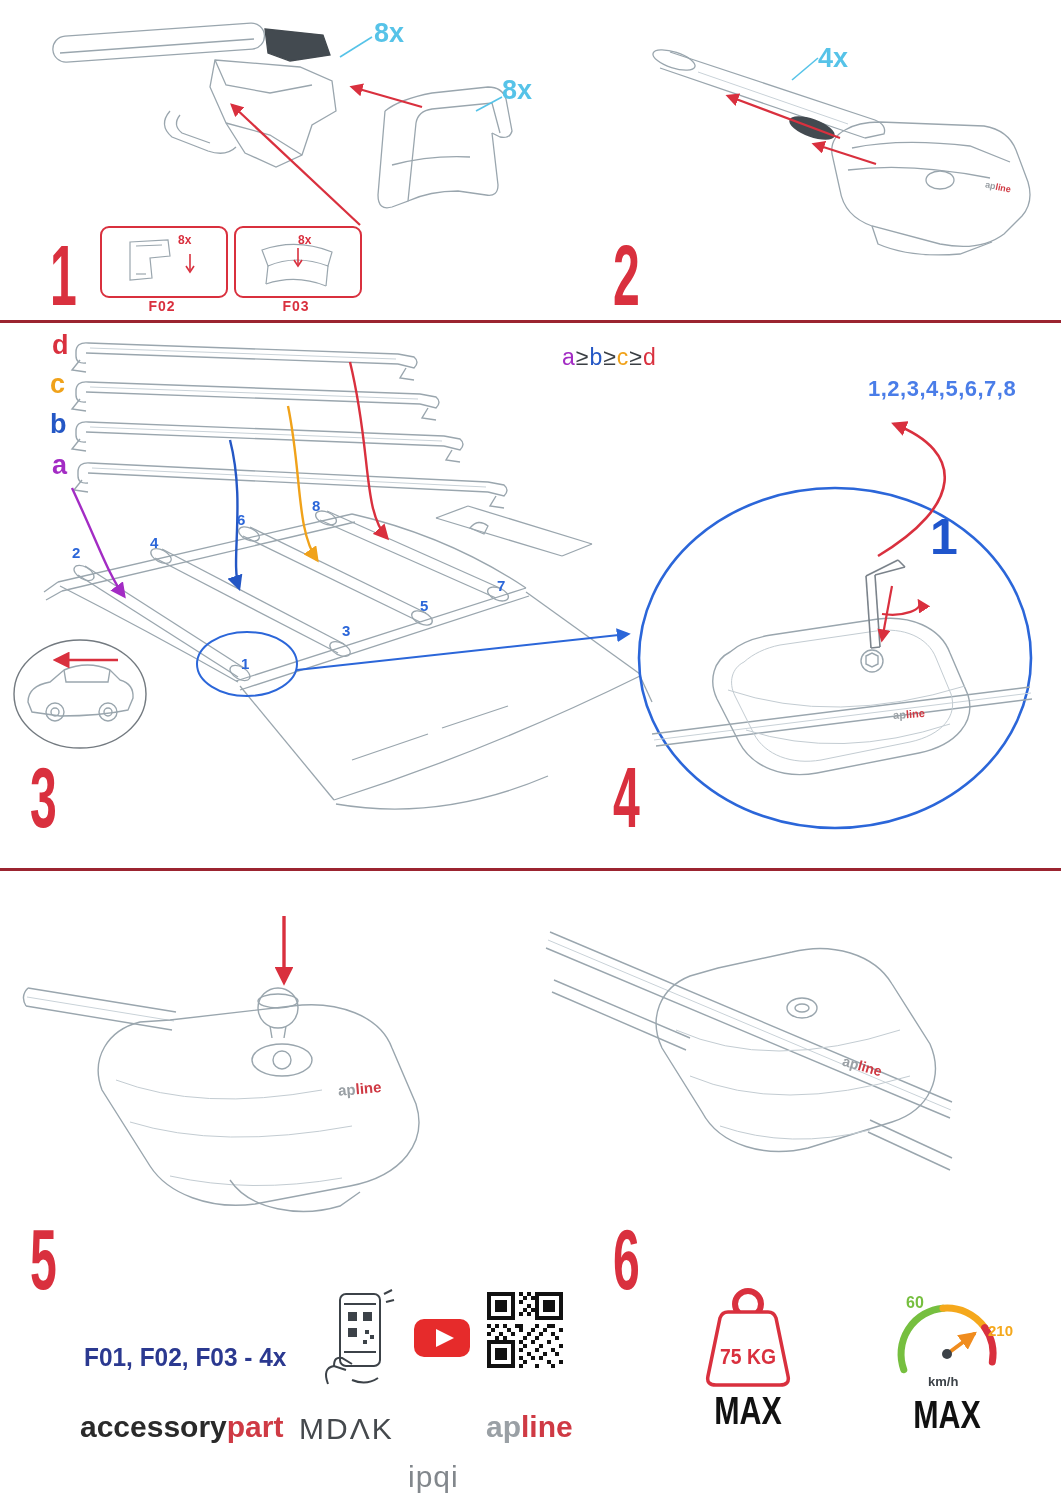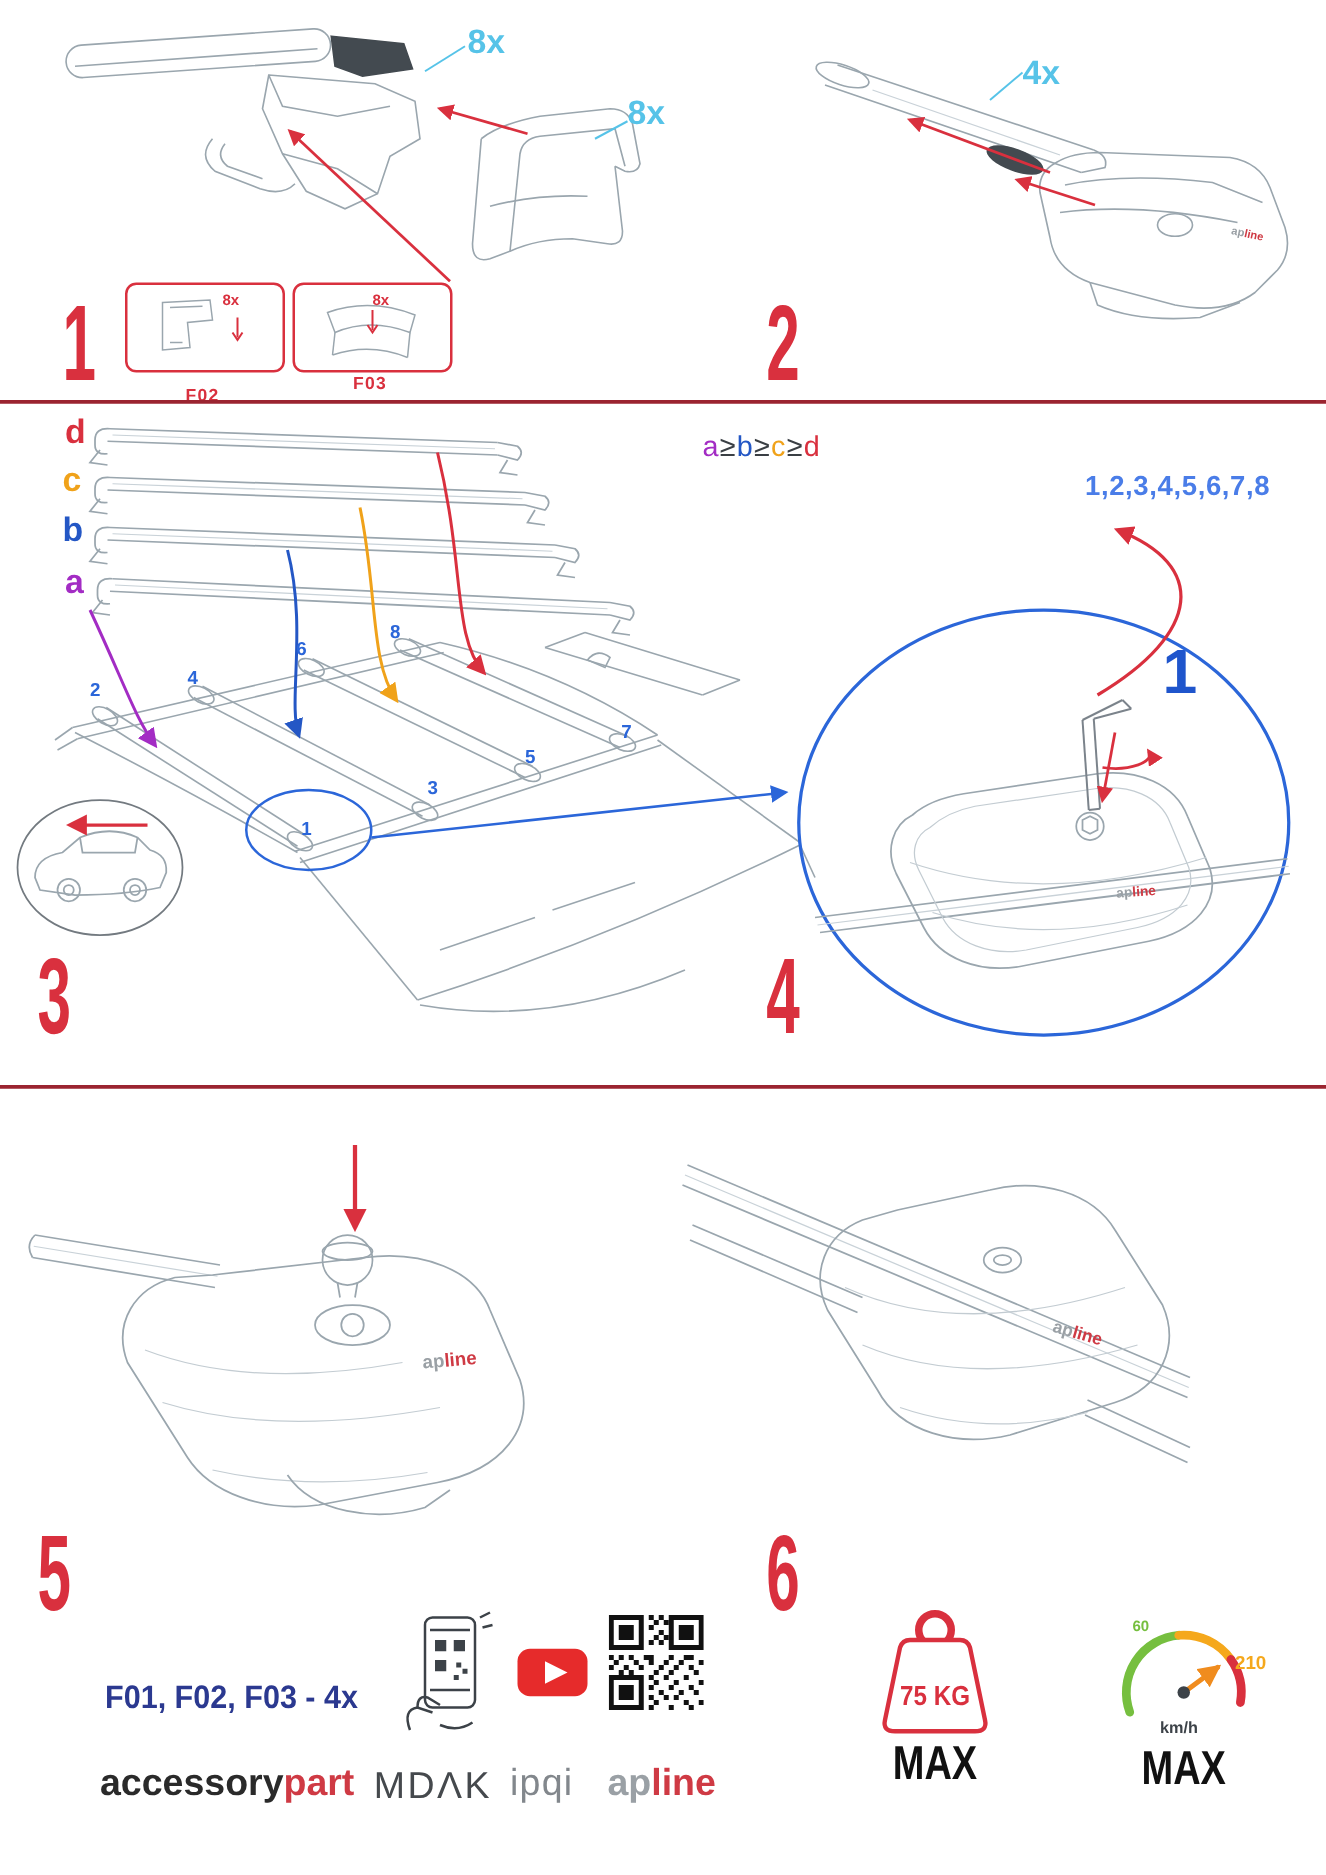--- a/index.html
+++ b/index.html
@@ -22,21 +22,21 @@
   .divider{position:absolute;left:0;width:1061px;height:3px;background:#9b2430;}
   .foot-logo{font-weight:700;white-space:nowrap;}
   .lg-gray{color:#9aa0a5;} .lg-red{color:#cf3a44;}
   .brand{font-size:30px;white-space:nowrap;}
   .brand-accessory{color:#2a2a2a;font-weight:700;} .brand-part{color:#cf3a44;font-weight:700;}
   .brand-mdak{color:#45494d;font-weight:400;letter-spacing:2px;}
   .brand-ipqi{color:#82878c;font-weight:500;letter-spacing:1px;}
   .brand-ap{color:#9aa0a5;font-weight:700;} .brand-line{color:#cf3a44;font-weight:700;}
   .kg-text{color:#d9303e;font-size:22px;font-weight:700;text-align:center;transform:scaleX(.88);transform-origin:center top;white-space:nowrap;}
   .max-text{color:#111;font-size:38px;font-weight:700;text-align:center;transform:scaleX(.8);transform-origin:center top;}
-  .gauge-60{color:#76bf3f;font-size:12px;font-weight:700;}
+  .gauge-60{color:#76bf3f;font-size:16px;font-weight:700;}
   .gauge-120{color:#f5a81c;font-size:15px;font-weight:700;}
   .gauge-kmh{color:#3c4248;font-size:13px;font-weight:700;}
 </style>
 </head>
 <body>
 
 <div class="page">
 
   <div class="abs step-num" style="left:50px;top:238px">1</div>
 
@@ -80,21 +80,21 @@
         <path d="M30,14 L56,13"></path>
           <path d="M30,42 L40,42"></path>
       </g>
       <g stroke="#d9303e" stroke-width="1.6" fill="none">
         <path d="M84,22 L84,38"></path>
           <path d="M80,34 L84,40 L88,34"></path>
       </g>
     </svg>
     <span class="abs qty-red-sm" style="left:76px;top:5px">8x</span>
   </div>
-  <div class="abs f-label" style="left:100px;top:308px;width:124px">F02</div>
+  <div class="abs f-label" style="left:100px;top:298px;width:124px">F02</div>
 
   <div class="abs part-box" style="left:234px;top:226px;width:124px;height:68px">
     <svg class="abs" style="left:4px;top:4px" width="114" height="58" viewBox="0 0 114 58">
       <g stroke="#9aa6ae" fill="none" stroke-width="1.2">
         <path d="M22,18 Q56,6 92,20 L88,34 Q56,22 28,34 Z"></path>
         <path d="M28,34 L26,52"></path>
           <path d="M88,34 L86,54"></path>
         <path d="M26,52 Q56,42 86,54"></path>
       </g>
       <g stroke="#d9303e" stroke-width="1.6" fill="none">
@@ -439,21 +439,21 @@
     </g>
     <g fill="#111111">
       <rect x="8" y="8" width="12" height="12"></rect>
         <rect x="56" y="8" width="12" height="12"></rect>
         <rect x="8" y="56" width="12" height="12"></rect>
     </g>
   </svg>
 
   <div class="abs brand" style="left:80px;top:1410px"><span class="brand-accessory">accessory</span><span class="brand-part">part</span></div>
   <div class="abs brand brand-mdak" style="left:299px;top:1412px">MDΛK</div>
-  <div class="abs brand brand-ipqi" style="left:408px;top:1410px">ipqi</div>
+  <div class="abs brand brand-ipqi" style="left:408px;top:1460px">ipqi</div>
   <div class="abs brand" style="left:486px;top:1410px"><span class="brand-ap">ap</span><span class="brand-line">line</span></div>
 
   <div class="abs step-num" style="left:613px;top:1222px">6</div>
 
   <svg class="abs" style="left:540px;top:880px" width="420" height="335" viewBox="0 0 420 335">
     <g stroke="#9aa6ae" fill="none" stroke-width="1.4">
       <path d="M10,52 L412,222"></path>
         <path d="M6,68 L410,238"></path>
       <path d="M8,60 L411,230" stroke="#c9d2d8" stroke-width="1"></path>
       <path d="M14,100 L150,158"></path>

